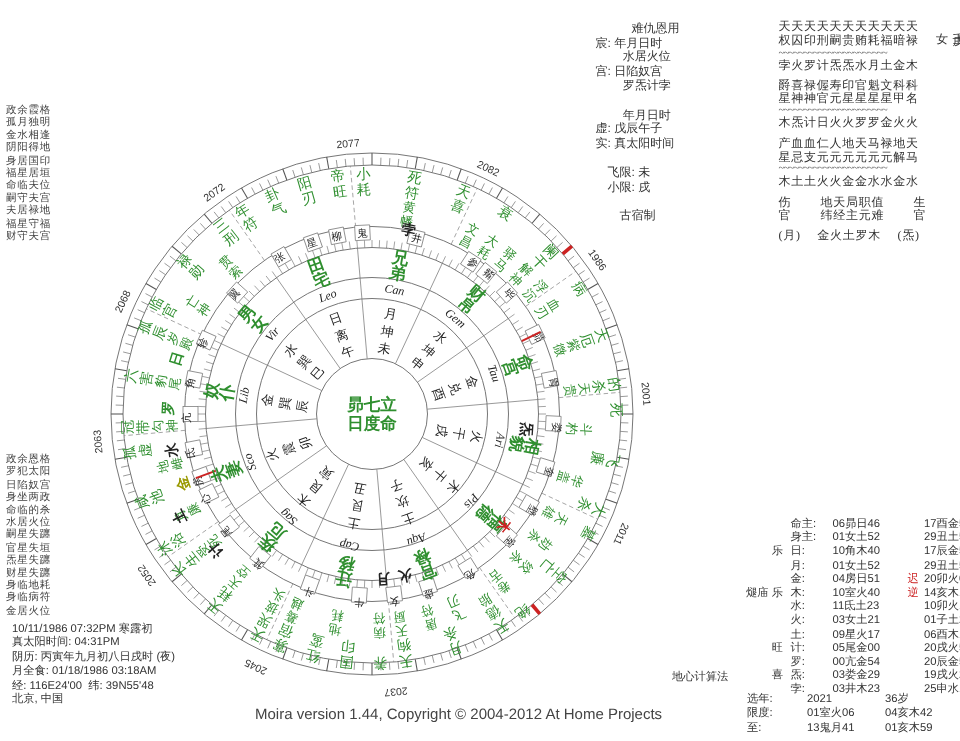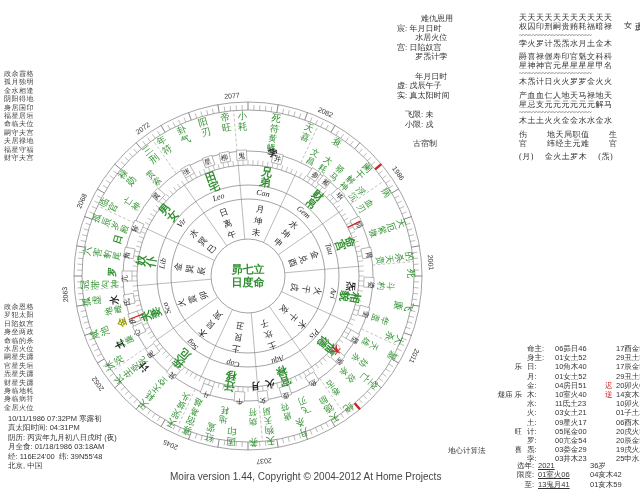--- a/index.html
+++ b/index.html
@@ -19,22 +19,22 @@
   #pillars div{margin-bottom:10px;}
   #planet-table{left:478px;top:344px;font-size:7.5px;line-height:9.2px;color:#333;}
   .pt-row{display:flex;white-space:pre;}
   .pt-tag{width:44px;text-align:right;padding-right:5px;}
   .pt-name{width:24px;text-align:left;}
   .pt-v1{width:50px;padding-left:4px;}
   .pt-flag{width:11px;color:#c22;}
   .pt-v2{width:56px;}
   #select-table{left:498px;top:461px;font-size:7.5px;line-height:9.4px;color:#333;}
   .sel-row{display:flex;white-space:pre;}
-  .sel-name{width:36px;text-align:right;}
-  .sel-v1{width:52px;padding-left:4px;text-decoration:underline;}
+  .sel-name{width:36px;}
+  .sel-v1{width:52px;padding-left:4px;}
   .sel-v2{width:56px;}
   #almanac{left:438px;top:427px;font-size:7.5px;line-height:9.6px;color:#333;white-space:pre;}
   #almanac .t{padding-left:10px;}
   #almanac .gap{height:8px;}
   #birth-info{left:8px;top:414px;font-size:7.5px;line-height:9.4px;color:#333;white-space:pre;}
   #footer{left:170px;top:471px;width:350px;text-align:left;font-size:10px;color:#444;}
 </style>
 </head>
 <body>
 

